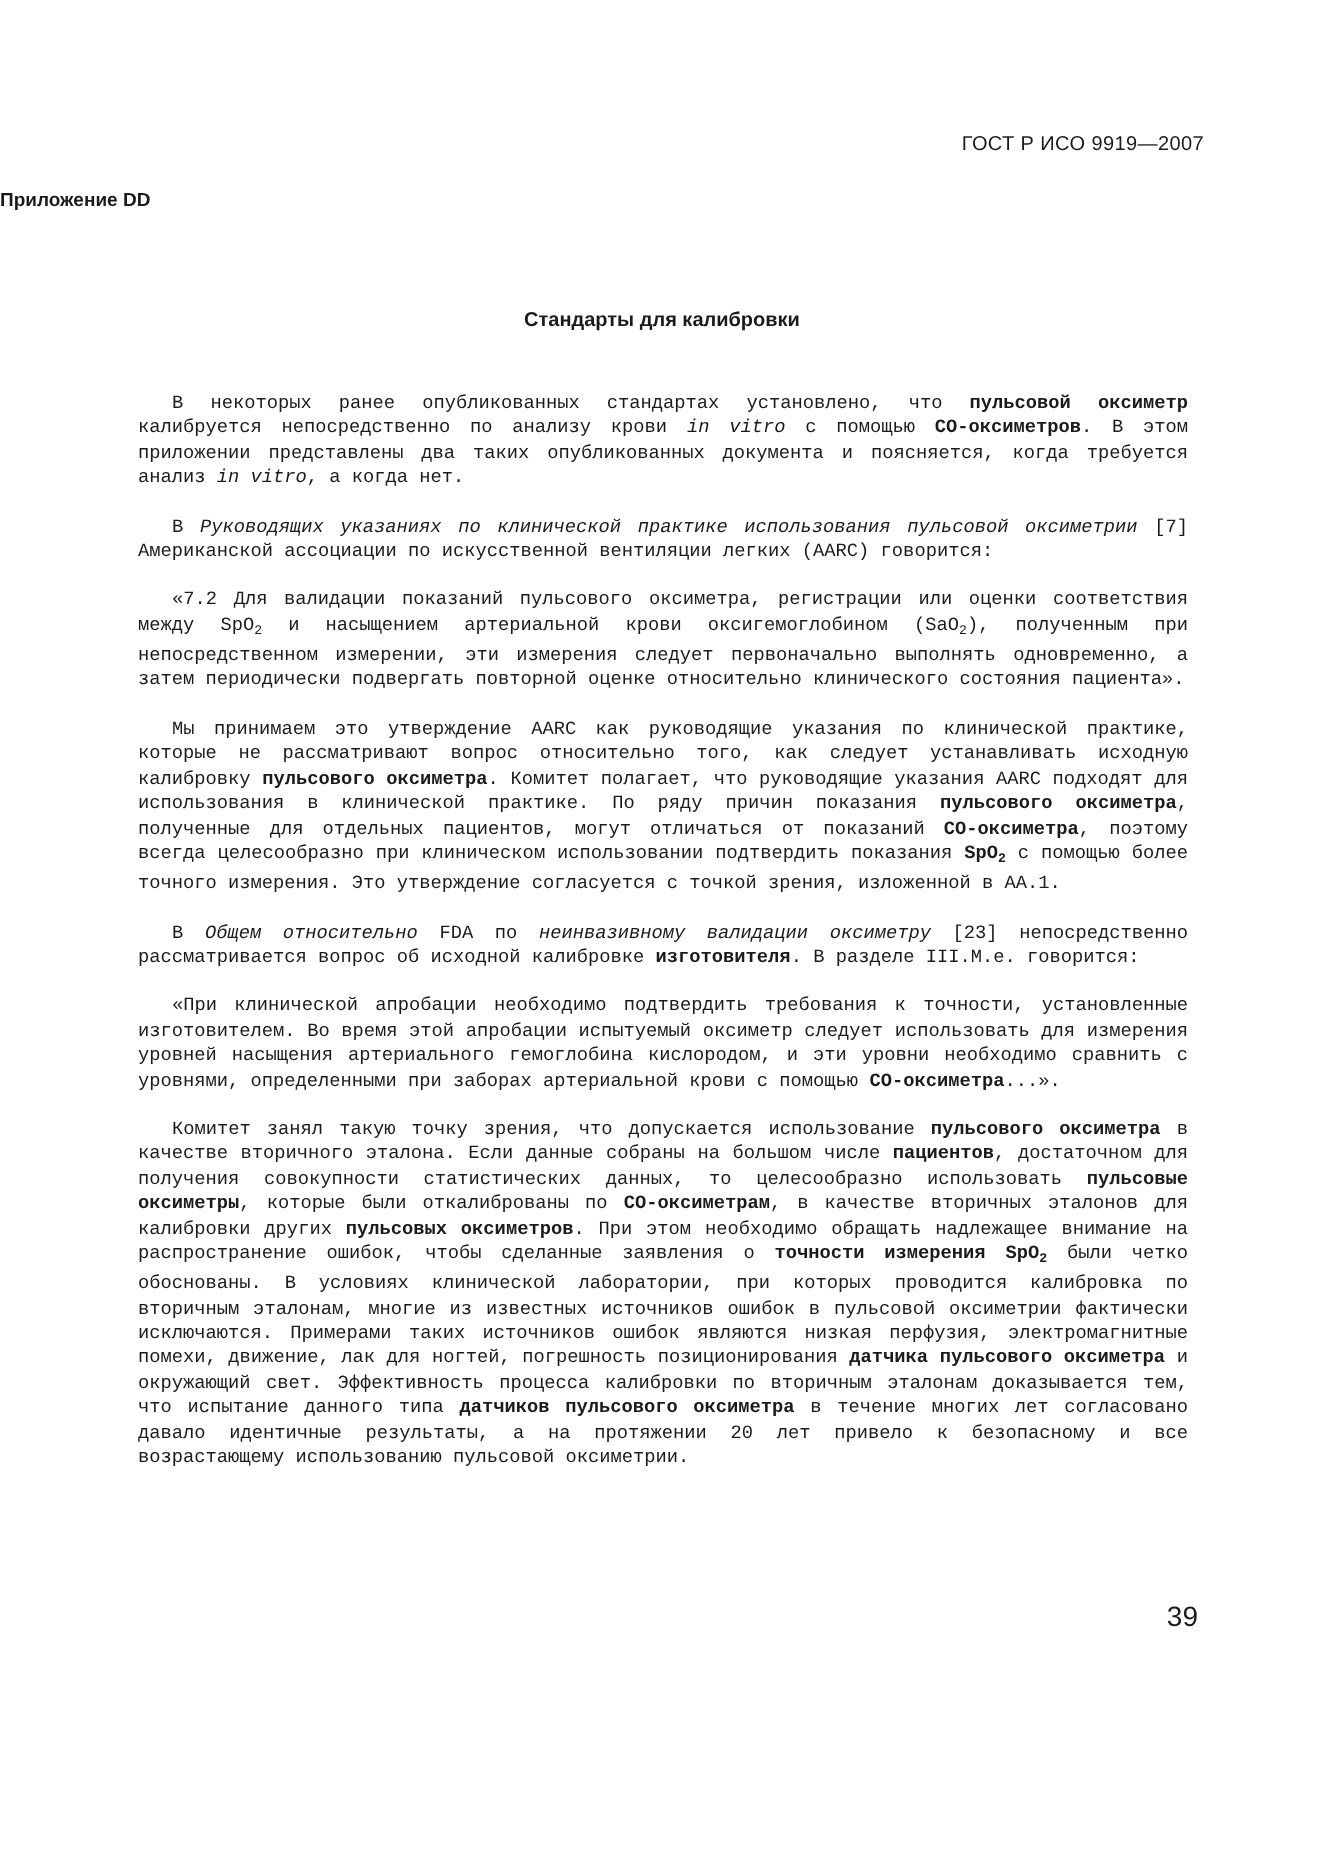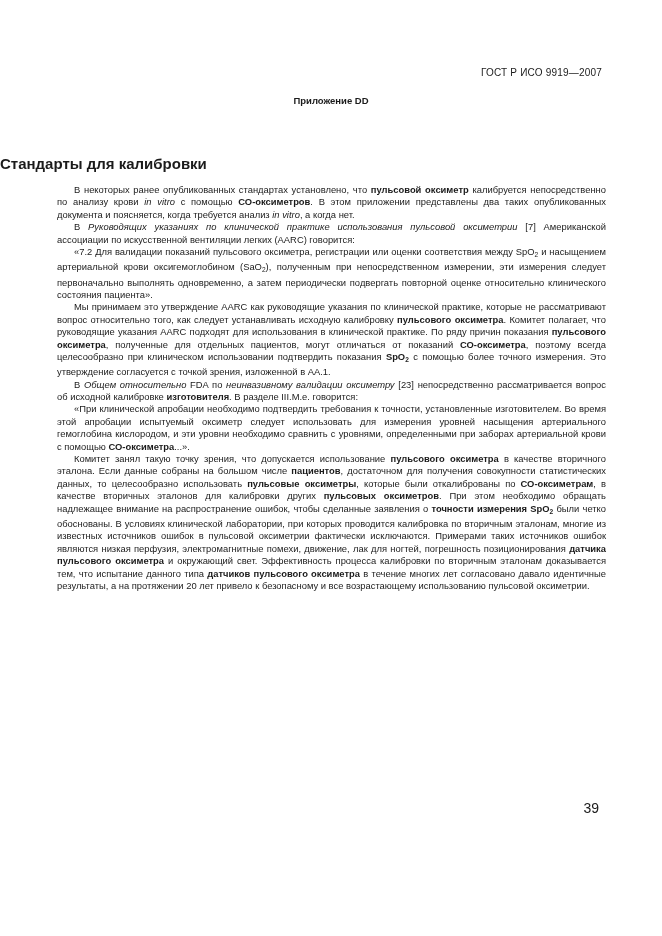--- a/index.html
+++ b/index.html
@@ -17,44 +17,44 @@
     right: 60px;
     font-size: 10px;
     font-weight: normal;
     letter-spacing: 0.2px;
   }
   .annex {
     position: absolute;
     top: 95px;
     left: 0;
     width: 662px;
-    text-align: center;
+    text-align: left;
     font-size: 9.5px;
     font-weight: bold;
     line-height: 12px;
   }
   .section-title {
     position: absolute;
     top: 155px;
     left: 0;
     width: 662px;
-    text-align: left;
-    font-size: 15px;
+    text-align: center;
+    font-size: 10px;
     font-weight: bold;
   }
   .doc-body {
     position: absolute;
     top: 184px;
     left: 57px;
     width: 549px;
     font-size: 9.4px;
     line-height: 12.4px;
     text-align: justify;
   }
-  .para { text-indent: 17px; margin: 0; }
+  .para { text-indent: 17px; margin: 12px; font-family: Liberation Mono, monospace; }
   .b { font-weight: bold; }
   .i { font-style: italic; }
   .sub { font-size: 0.7em; vertical-align: -0.28em; }
   .page-num {
     position: absolute;
     top: 800px;
     right: 63px;
     font-size: 14px;
   }
 </style>

